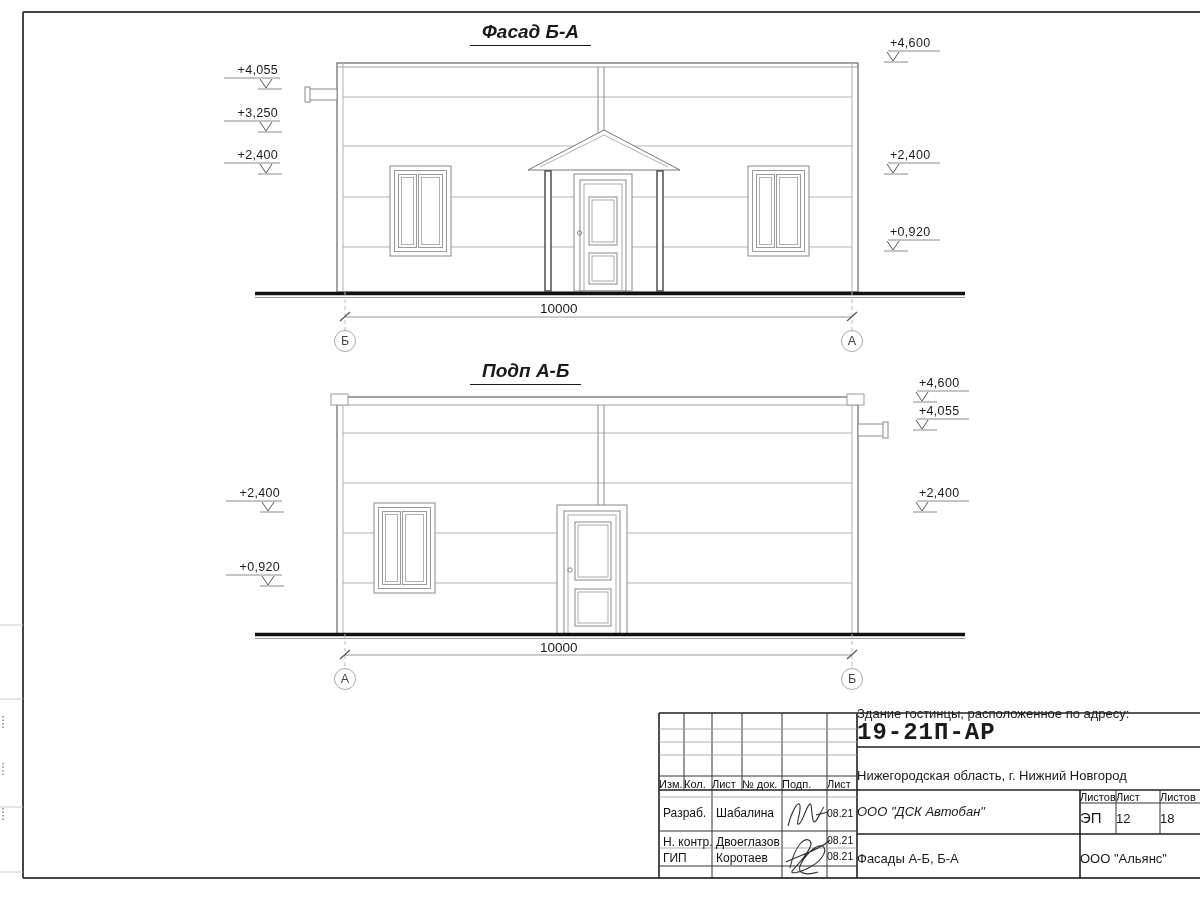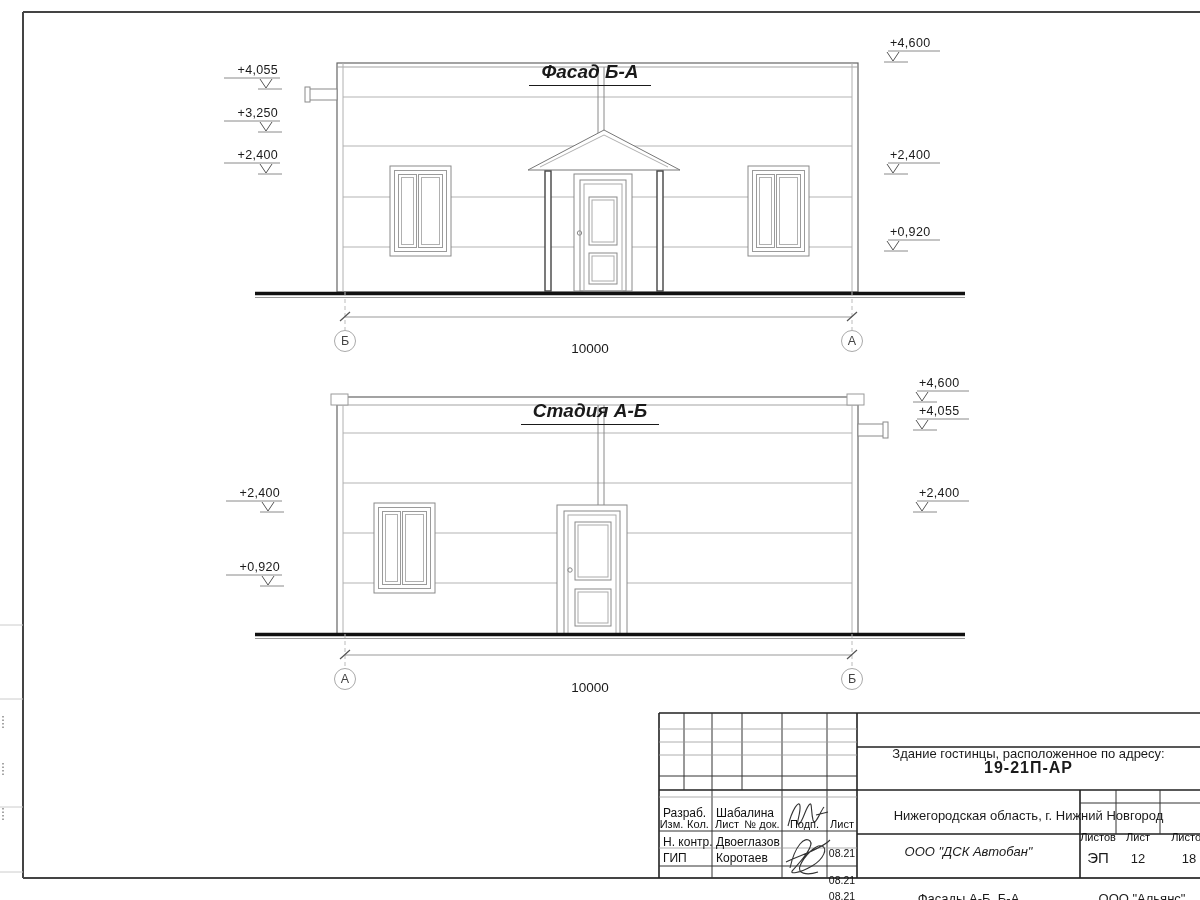--- a/index.html
+++ b/index.html
@@ -1,29 +1,29 @@
 <!DOCTYPE html>
 <html><head>
 <meta charset="utf-8">
 <style>
   html,body{margin:0;padding:0;background:#fff;}
   .canvas{position:relative;width:1200px;height:900px;background:#fff;overflow:hidden;
           font-family:"Liberation Sans",sans-serif;}
   .t{position:absolute;font-family:"Liberation Sans",sans-serif;color:#1a1a1a;white-space:nowrap;}
-  .c{text-align:center;margin-top:40px;}
+  .c{text-align:left;}
   .r{text-align:right;}
   .title{font-size:19px;font-style:italic;font-weight:600;}
   .title span{display:inline-block;border-bottom:1.7px solid #1a1a1a;padding:0 12px 2px;}
   .elev{font-size:12.5px;letter-spacing:.3px;}
   .dim{font-size:13.5px;}
   .axis{font-size:12.5px;width:22px;height:21px;line-height:21px;text-align:center;color:#444;}
   .tbh{font-size:11px;color:#111;}
   .tbt{font-size:12px;color:#111;}
   .tbd{font-size:10.5px;color:#111;}
-  .big{font-size:16px;font-weight:600;letter-spacing:1px;}
+  .big{font-size:24px;font-weight:600;letter-spacing:1px;font-family:Liberation Mono, monospace;}
   .adr{font-size:13px;}
   .ital{font-style:italic;}
   svg{position:absolute;left:0;top:0;}
 </style>
 </head>
 <body>
 
 <div class="canvas">
 
   <svg width="1200" height="900" viewBox="0 0 1200 900">
@@ -146,21 +146,21 @@
   <div class="t elev r" style="left:200px;top:106px;width:78px">+3,250</div>
   <div class="t elev r" style="left:200px;top:148px;width:78px">+2,400</div>
   <div class="t elev" style="left:890px;top:36px">+4,600</div>
   <div class="t elev" style="left:890px;top:148px">+2,400</div>
   <div class="t elev" style="left:890px;top:225px">+0,920</div>
 
   <div class="t dim c" style="left:540px;top:301px;width:100px">10000</div>
   <div class="t axis" style="left:334px;top:331px">Б</div>
   <div class="t axis" style="left:841px;top:331px">А</div>
 
-  <div class="t title c" style="left:470px;top:360px;width:240px"><span>Стадия А-Б</span></div>
+  <div class="t title c" style="left:470px;top:360px;width:240px"><span>Подп А-Б</span></div>
 
   <div class="t elev r" style="left:202px;top:486px;width:78px">+2,400</div>
   <div class="t elev r" style="left:202px;top:560px;width:78px">+0,920</div>
   <div class="t elev" style="left:919px;top:376px">+4,600</div>
   <div class="t elev" style="left:919px;top:404px">+4,055</div>
   <div class="t elev" style="left:919px;top:486px">+2,400</div>
 
   <div class="t dim c" style="left:540px;top:640px;width:100px">10000</div>
   <div class="t axis" style="left:334px;top:669px">А</div>
   <div class="t axis" style="left:841px;top:669px">Б</div>

